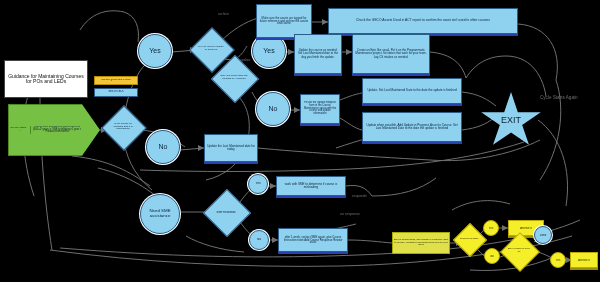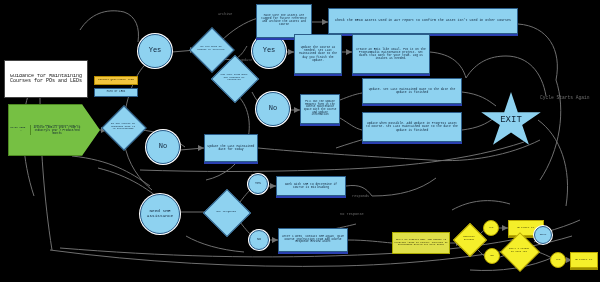--- a/index.html
+++ b/index.html
@@ -1,21 +1,21 @@
 <!DOCTYPE html>
 <html><head>
 <meta charset="utf-8">
 <style>
   html,body{margin:0;padding:0;background:#000;}
   #canvas{
     position:relative;
     width:600px;height:282px;
     background:#000000;
     overflow:hidden;
-    font-family:Liberation Mono, monospace;
+    font-family:Liberation Sans, sans-serif;
   }
   #edges{position:absolute;left:0;top:0;width:600px;height:282px;}
 
   
   .node{position:absolute;box-sizing:border-box;display:flex;align-items:center;justify-content:center;text-align:center;}
   .node .lbl{display:block;width:100%;line-height:1.05;word-wrap:break-word;overflow:hidden;}
 
   
   .rect{
     background:#8ed2f0;border:1px solid #2b5d8a;

